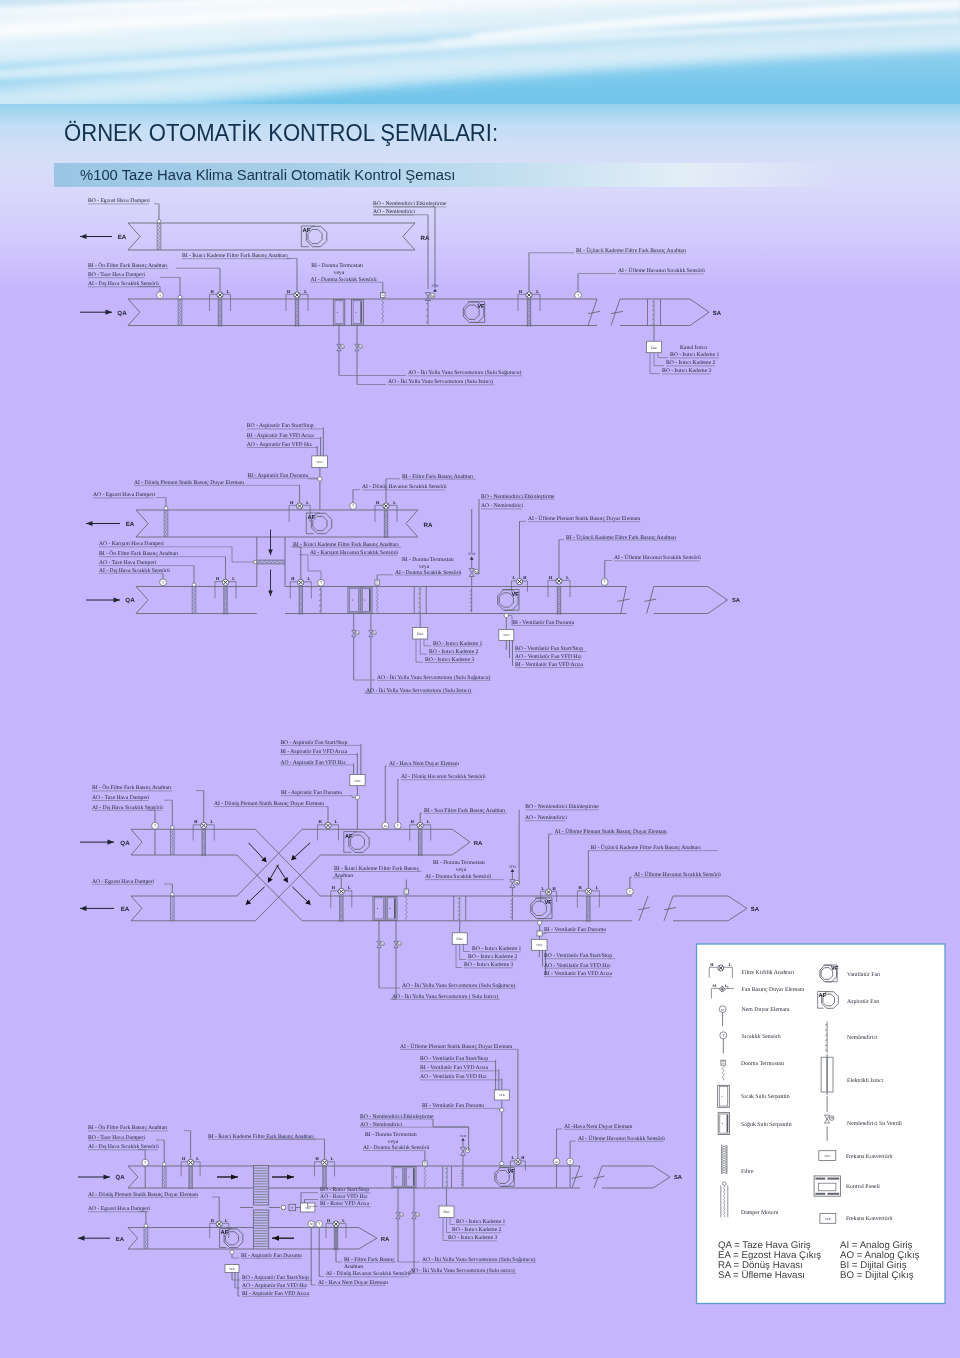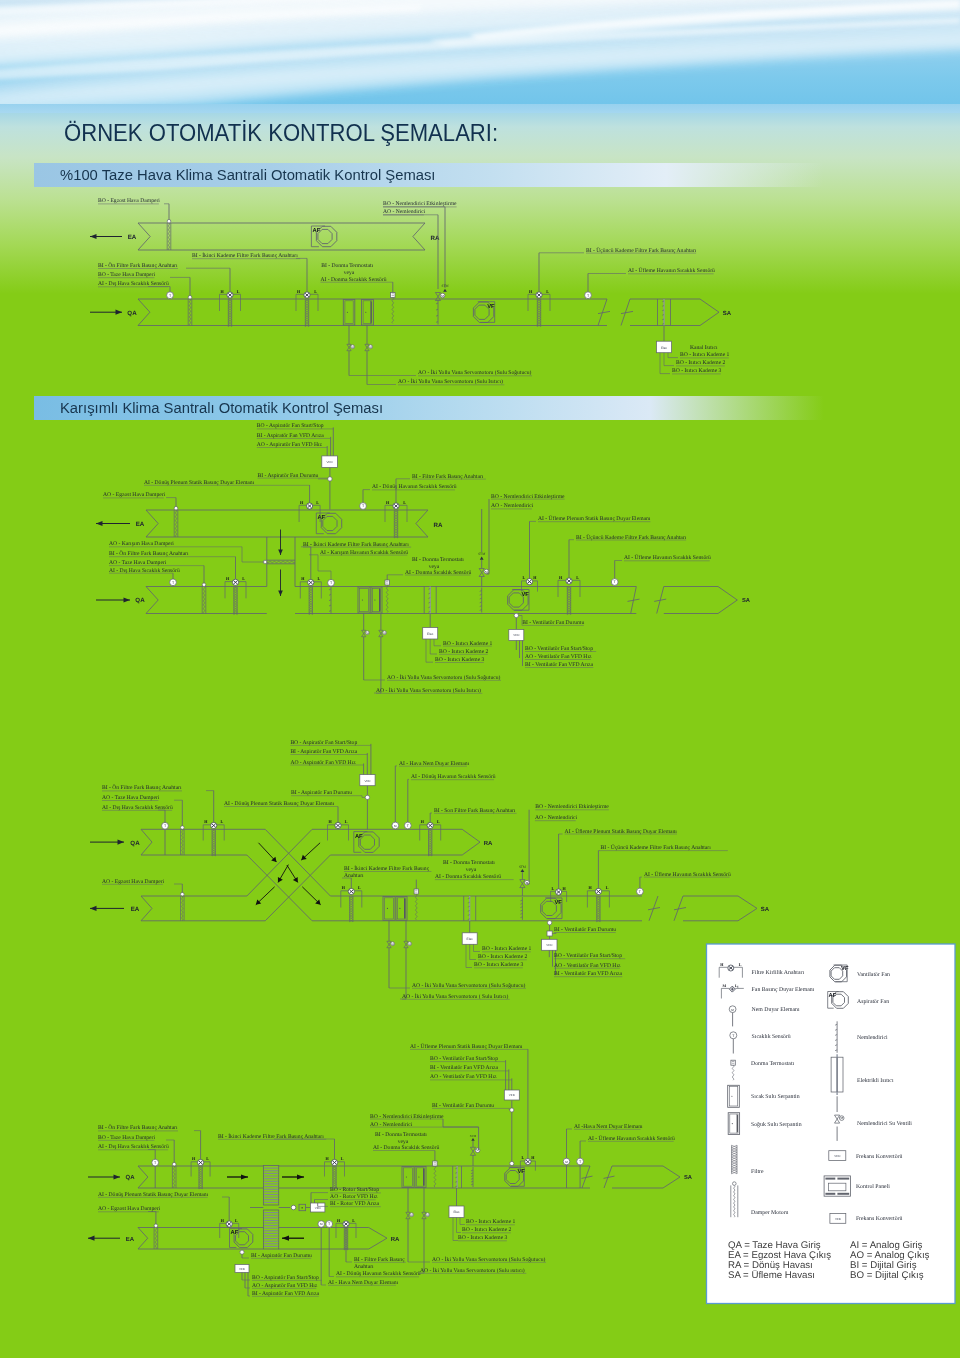--- a/index.html
+++ b/index.html
@@ -1,33 +1,33 @@
 <!DOCTYPE html>
 <html><head>
 <meta charset="utf-8">
 <title>ORNEK OTOMATIK KONTROL SEMALARI</title>
 <style>
   html,body{margin:0;padding:0;background:#fff;}
   body{width:960px;height:1358px;font-family:"Liberation Sans",sans-serif;overflow:hidden;position:relative;-webkit-font-smoothing:antialiased;}
-  #page{position:absolute;left:0;top:0;width:960px;height:1358px;overflow:hidden;background:#84cc16;}
+  #page{position:absolute;left:0;top:0;width:960px;height:1358px;overflow:hidden;background:#c4b5fd;}
 
   .sky{position:absolute;left:0;top:0;width:960px;height:113px;overflow:hidden;}
   .topfade{position:absolute;left:0;top:104px;width:960px;height:190px;pointer-events:none;
     background:linear-gradient(to bottom, rgba(151,209,238,0.98) 0%, rgba(196,227,244,0.9) 12%,
       rgba(219,235,246,0.78) 28%, rgba(233,242,249,0.55) 50%, rgba(245,249,252,0.28) 74%, rgba(255,255,255,0) 100%);}
 
   .h1{position:absolute;left:64px;top:122px;font-size:23.5px;color:#12314f;
       white-space:nowrap;font-weight:400;line-height:1;transform:scaleX(0.94);transform-origin:0 0;}
 
-  .secbar{position:absolute;left:34px;height:23.5px;width:790px;}
+  .secbar{position:absolute;left:54px;height:23.5px;width:790px;}
   .secbar .bg{position:absolute;inset:0;}
   .secbar span{position:absolute;left:26px;top:2.5px;font-size:15.1px;color:#17354e;white-space:nowrap;
                line-height:1.2;transform:scaleX(0.98);transform-origin:0 0;}
 
-  .dg{position:absolute;left:18px;top:0;width:792px;height:1358px;pointer-events:none;}
+  .dg{position:absolute;left:8px;top:0;width:792px;height:1358px;pointer-events:none;}
   .dg svg text{-webkit-font-smoothing:antialiased;text-rendering:geometricPrecision;
       paint-order:stroke fill;}
   .dg svg{display:block;}
   .dg text{dominant-baseline:auto;}
 </style>
 </head>
 <body>
 
 <div id="page">
   <div class="sky">
@@ -72,24 +72,20 @@
       </g>
     </svg>
   </div>
   <div class="topfade"></div>
 
   <div class="h1">ÖRNEK OTOMATİK KONTROL ŞEMALARI:</div>
 
   <div class="secbar" style="top:163px">
     <div class="bg" style="background:linear-gradient(to right,#9ac6e4 0%,#a7cee8 30%,#c3dff0 58%,#e3eef7 80%,rgba(255,255,255,0) 100%)"></div>
     <span>%100 Taze Hava Klima Santrali Otomatik Kontrol Şeması</span>
-  </div>
-  <div class="secbar" style="top:396px">
-    <div class="bg" style="background:linear-gradient(to right,#79bde4 0%,#8cc7e8 28%,#b4daef 54%,#dbe9f6 78%,rgba(255,255,255,0) 100%)"></div>
-    <span>Karışımlı Klima Santralı Otomatik Kontrol Şeması</span>
   </div>
 
   <div class="dg">
     <svg width="960" height="1358" viewBox="0 0 960 1358">
         <g fill="none">
 <path d="M120.0,223.0L407.0,223.0" stroke="#62656e" stroke-width="0.85"></path>
 <path d="M120.0,250.0L407.0,250.0" stroke="#62656e" stroke-width="0.85"></path>
 <polyline points="120.0,223.0 132.2,236.5 120.0,250.0" stroke="#62656e" stroke-width="0.85" fill="none"></polyline>
 <polyline points="407.0,223.0 394.9,236.5 407.0,250.0" stroke="#62656e" stroke-width="0.85" fill="none"></polyline>
 <path d="M72.0,236.5L104.0,236.5" stroke="#1f2430" stroke-width="1.0"></path>

